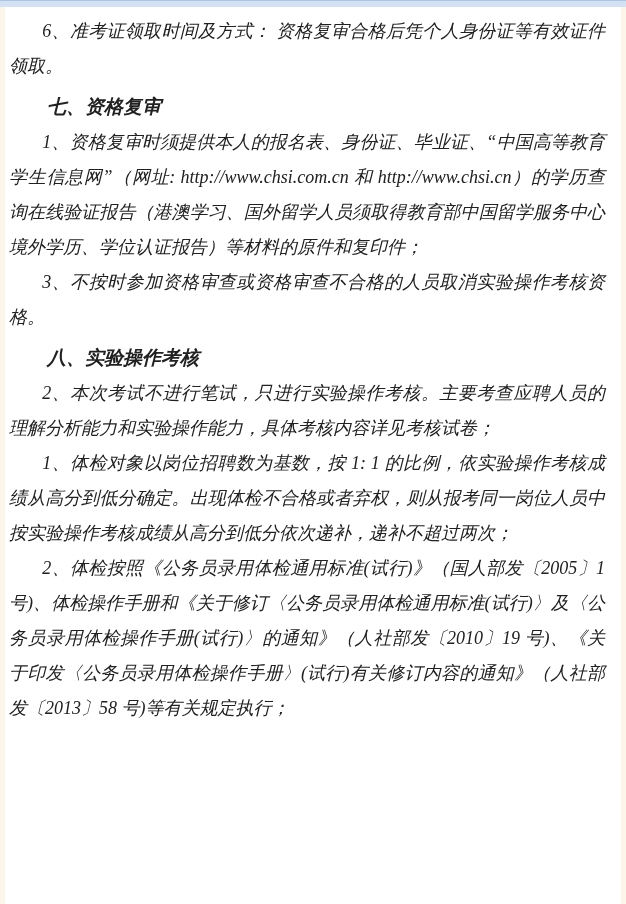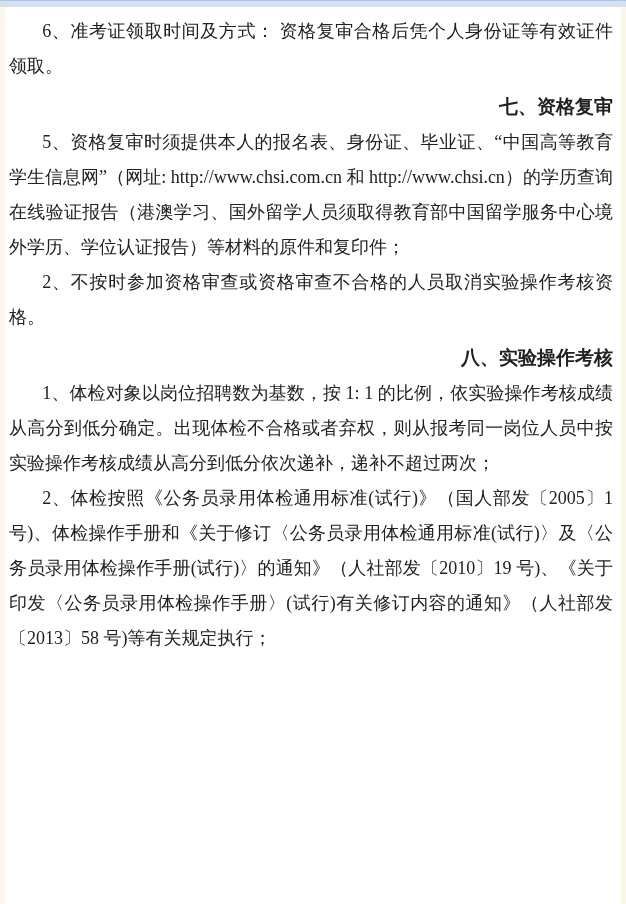--- a/index.html
+++ b/index.html
@@ -32,49 +32,51 @@
     z-index: 2;
   }
   .edge-strip.left  { left: 0; }
   .edge-strip.right { right: 0; }
   .doc {
     position: absolute;
     top: 7px;
     left: 5px;
     right: 5px;
     bottom: 0;
-    padding: 7px 8px 0 4px;
+    padding: 7px 16px 0 4px;
     box-sizing: border-box;
     color: var(--text-color, #212121);
     font-size: 18px;
     line-height: 35px;
     text-align: justify;
     overflow: hidden;
+    font-style: italic;
   }
   .doc p.para {
     margin: 0;
     text-indent: 1.85em;
   }
   .doc h3.heading {
     margin: 5px 0 1px 0;
     text-indent: 2em;
     font-size: 19px;
     font-weight: bold;
     line-height: 35px;
-    text-align: right;
+    text-align: left;
   }
 </style>
 </head>
 <body style="--page-bg: #ffffff; --strip-color: #d3e1f2; --strip-border: #aac6e4; --edge-color: #fcf5ea; --text-color: #212121;">
 
 <div class="top-strip"></div>
 <div class="edge-strip left"></div>
 <div class="edge-strip right"></div>
 
 <div class="doc">
     <p class="para">6、准考证领取时间及方式： 资格复审合格后凭个人身份证等有效证件领取。</p>
     <h3 class="heading">七、资格复审</h3>
-    <p class="para">5、资格复审时须提供本人的报名表、身份证、毕业证、“中国高等教育学生信息网”（网址: http://www.chsi.com.cn 和 http://www.chsi.cn）的学历查询在线验证报告（港澳学习、国外留学人员须取得教育部中国留学服务中心境外学历、学位认证报告）等材料的原件和复印件；</p>
-    <p class="para">2、不按时参加资格审查或资格审查不合格的人员取消实验操作考核资格。</p>
+    <p class="para">1、资格复审时须提供本人的报名表、身份证、毕业证、“中国高等教育学生信息网”（网址: http://www.chsi.com.cn 和 http://www.chsi.cn）的学历查询在线验证报告（港澳学习、国外留学人员须取得教育部中国留学服务中心境外学历、学位认证报告）等材料的原件和复印件；</p>
+    <p class="para">3、不按时参加资格审查或资格审查不合格的人员取消实验操作考核资格。</p>
     <h3 class="heading">八、实验操作考核</h3>
+    <p class="para">2、本次考试不进行笔试，只进行实验操作考核。主要考查应聘人员的理解分析能力和实验操作能力，具体考核内容详见考核试卷；</p>
     <p class="para">1、体检对象以岗位招聘数为基数，按 1: 1 的比例，依实验操作考核成绩从高分到低分确定。出现体检不合格或者弃权，则从报考同一岗位人员中按实验操作考核成绩从高分到低分依次递补，递补不超过两次；</p>
     <p class="para">2、体检按照《公务员录用体检通用标准(试行)》（国人部发〔2005〕1 号)、体检操作手册和《关于修订〈公务员录用体检通用标准(试行)〉及〈公务员录用体检操作手册(试行)〉的通知》（人社部发〔2010〕19 号)、《关于印发〈公务员录用体检操作手册〉(试行)有关修订内容的通知》（人社部发〔2013〕58 号)等有关规定执行；</p>
   </div>
 
 </body></html>

